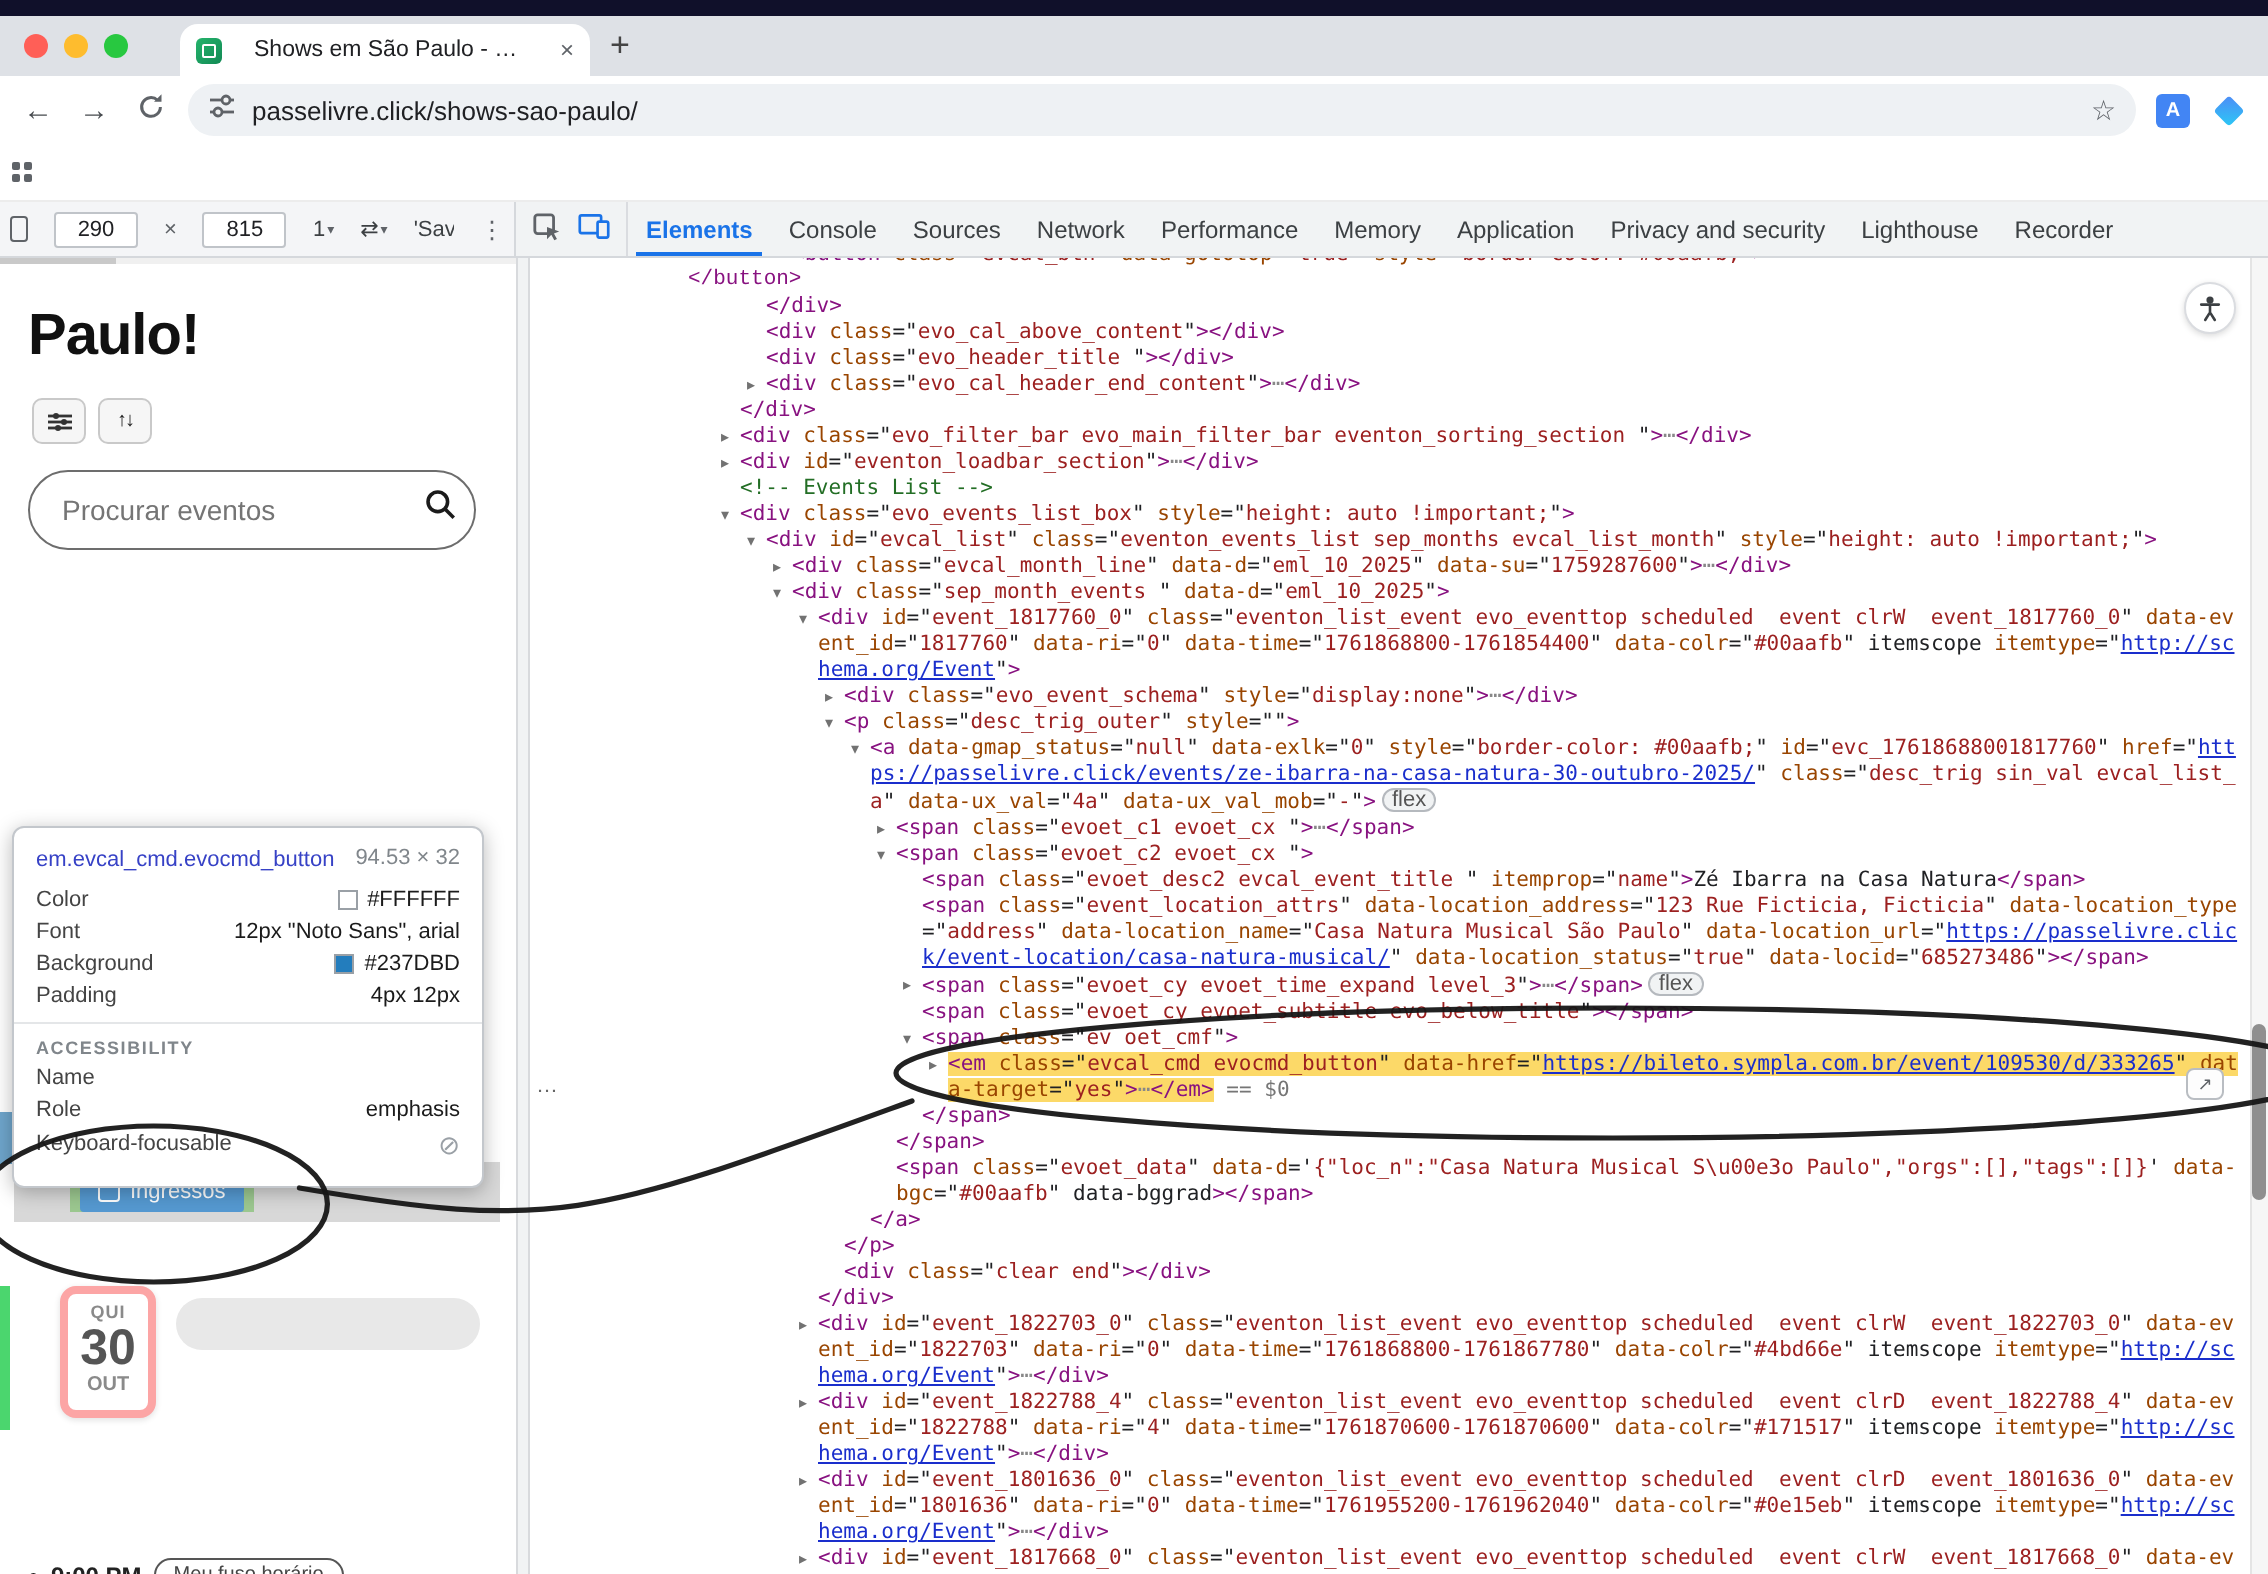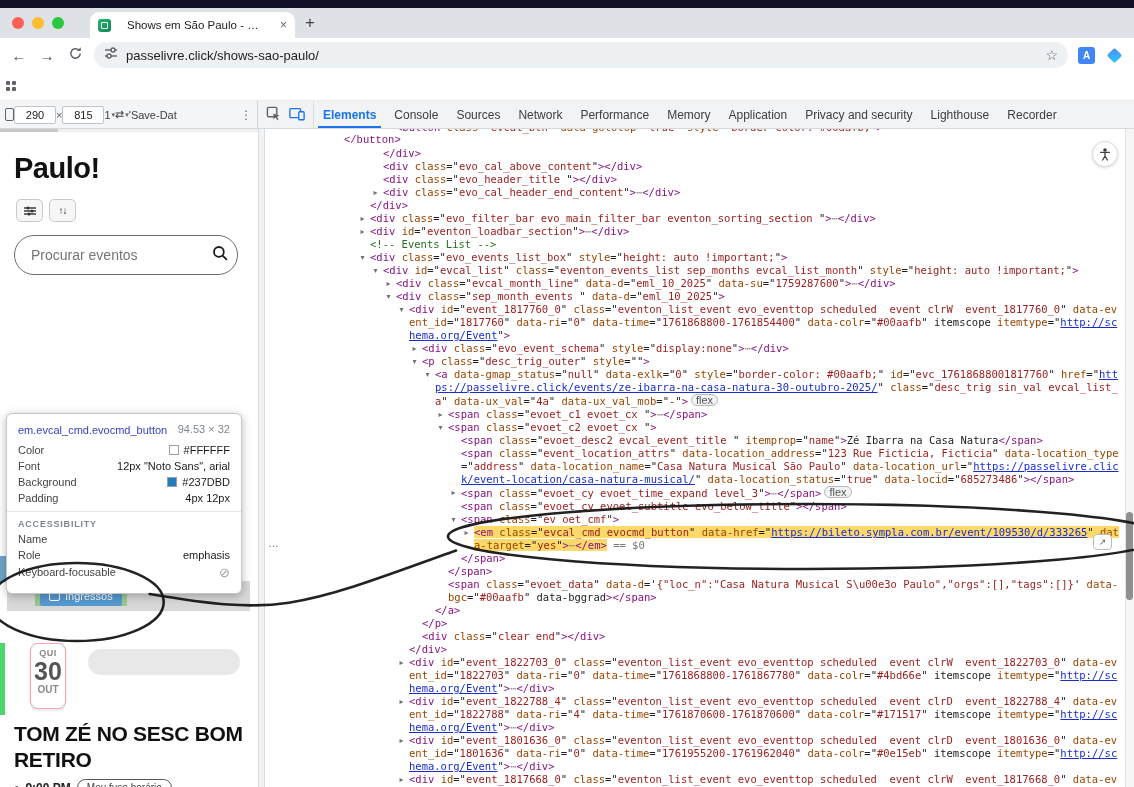--- a/index.html
+++ b/index.html
@@ -23,21 +23,21 @@
   .omnibox{flex:1;height:26px;background:#eef1f4;border-radius:13px;display:flex;align-items:center;gap:8px;padding:0 10px}
   .url{font-size:13px;color:#202124;flex:1}
   .star{font-size:14px;color:#5f6368}
   .tr-icon{width:17px;height:17px;border-radius:3px;background:#4285f4;color:#fff;font-size:10px;font-weight:bold;
            display:flex;align-items:center;justify-content:center}
   .ext-icon{width:11px;height:11px;transform:rotate(45deg);border-radius:2px;background:linear-gradient(135deg,#4e8cf7,#2bc8f5);margin:0 4px}
   .substrip{height:29px;background:#fff;border-bottom:1px solid #ececec;display:flex;align-items:center;padding-left:3px}
 
   
   .ctlrow{height:28px;display:flex;background:#f4f5f7;border-bottom:1px solid #d5d8dc;font-size:11px;color:#3c4043}
-  .devbar{width:258px;flex:none;display:flex;align-items:center;gap:0;padding:0 5px;border-right:1px solid #d5d8dc}
+  .devbar{width:258px;flex:none;display:flex;align-items:center;gap:13px;padding:0 5px;border-right:1px solid #d5d8dc}
   .resp-icon{width:9px;height:13px;border:1.5px solid #5f6368;border-radius:2px;flex:none}
   .dim{width:42px;height:18px;border:1px solid #c0c4c9;border-radius:2px;background:#fff;font-size:11px;
        text-align:center;color:#202124;font-family:"Liberation Sans",sans-serif}
   .chip{display:flex;align-items:center;gap:1px}
   .caret{font-size:7px;color:#5f6368}
   .throttle{max-width:57px;white-space:nowrap;overflow:hidden;color:#3c4043}
   .kebab{color:#5f6368;font-size:12px;margin-left:auto}
   .dt-tabbar{flex:1;display:flex;align-items:stretch;background:#f1f3f4}
   .dt-icons{display:flex;align-items:center;gap:8px;padding:0 8px;border-right:1px solid #dadce0}
   .dt-tab{display:flex;align-items:center;padding:0 9px;font-size:12px;color:#3c4043;position:relative;white-space:nowrap}
@@ -63,21 +63,21 @@
                    font-family:"Liberation Sans",sans-serif}
   .blue-strip{position:absolute;left:0;top:427px;width:7px;height:26px;background:#6fa6cc}
   .ing-row{position:absolute;left:7px;right:8px;top:452px;height:30px;background:#d8d8d8;display:flex;align-items:center}
   .ing-hl{display:flex;margin-left:28px;background:rgba(150,198,136,.9);padding:0 5px;align-items:stretch}
   .ing-btn{border:none;background:#5599d1;color:#fff;font-size:11px;padding:4px 9px;border-radius:2px;
            display:flex;align-items:center;gap:5px;font-family:"Liberation Sans",sans-serif}
   .tik{width:11px;height:9px;border:1.2px solid #fff;border-radius:2px;display:inline-block}
   .event-card{position:absolute;left:0;right:8px;top:512px;bottom:0;background:#fff}
   .accent{position:absolute;left:0;top:2px;width:5px;height:72px;background:#4bd66e}
   .pillbar{position:absolute;left:88px;right:10px;top:8px;height:26px;border-radius:13px;background:#e8e8e8}
-  .datebox{position:absolute;left:30px;top:2px;width:36px;height:66px;background:#fff;border:1px solid #fca5a5;
+  .datebox{position:absolute;left:30px;top:2px;width:48px;height:66px;background:#fff;border:4px solid #fca5a5;
            border-radius:8px;box-shadow:0 1px 3px rgba(0,0,0,.12);text-align:center;padding-top:4px}
   .dow{font-size:9px;font-weight:bold;color:#8a8a8a;letter-spacing:.5px}
   .day{font-size:25px;color:#555;line-height:1.05;font-weight:600}
   .mon{font-size:10px;color:#8a8a8a;font-weight:bold}
   .ev-title{position:absolute;left:14px;top:80px;width:230px;font-size:21px;font-weight:bold;color:#101010;
             line-height:1.22;letter-spacing:-.3px}
   .ev-time{position:absolute;left:14px;top:138px;display:flex;align-items:center;gap:6px}
   .ev-dot{font-size:9px;color:#111}
   .ev-hour{font-size:12px;font-weight:bold;color:#222}
   .tz-pill{font-size:10px;color:#444;border:1.5px solid #555;border-radius:11px;padding:2px 9px;background:#fff;
@@ -271,21 +271,20 @@
       </div>
 
       <div class="event-card">
         <div class="accent"></div>
         <div class="pillbar"></div>
         <div class="datebox">
           <div class="dow">QUI</div>
           <div class="day">30</div>
           <div class="mon">OUT</div>
         </div>
-        <div class="ev-title">TOM ZÉ NO SESC BOM RETIRO</div>
         <div class="ev-time">
           <span class="ev-dot">●</span>
           <span class="ev-hour">9:00 PM</span>
           <button class="tz-pill">Meu fuso horário</button>
         </div>
       </div>
 
       <div class="tooltip">
         <div class="tt-head">
           <span class="tt-sel">em.evcal_cmd.evocmd_button</span>

